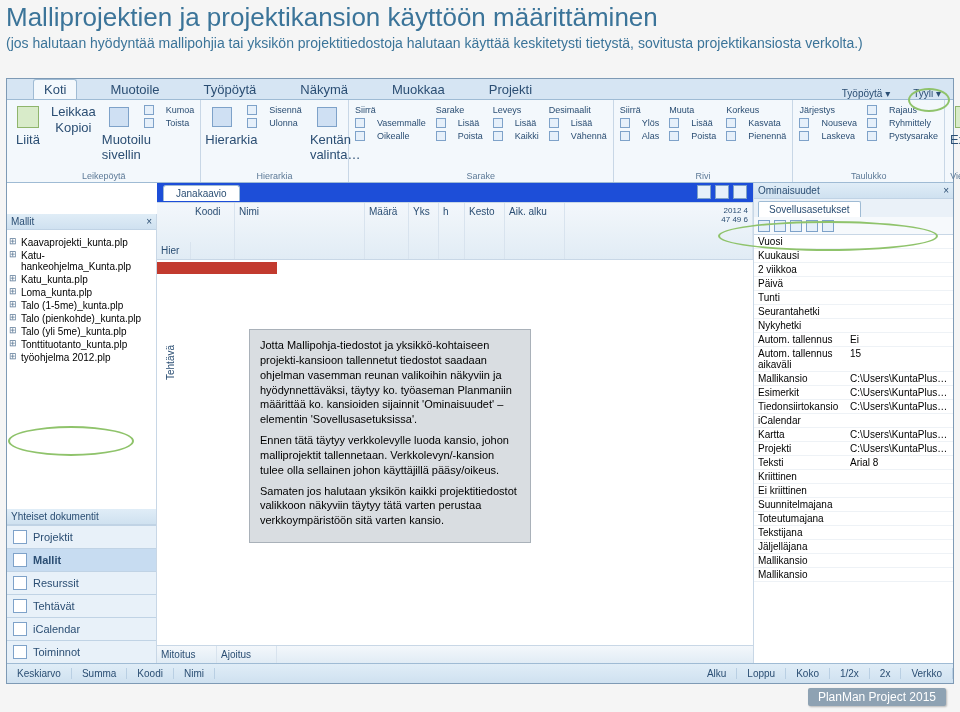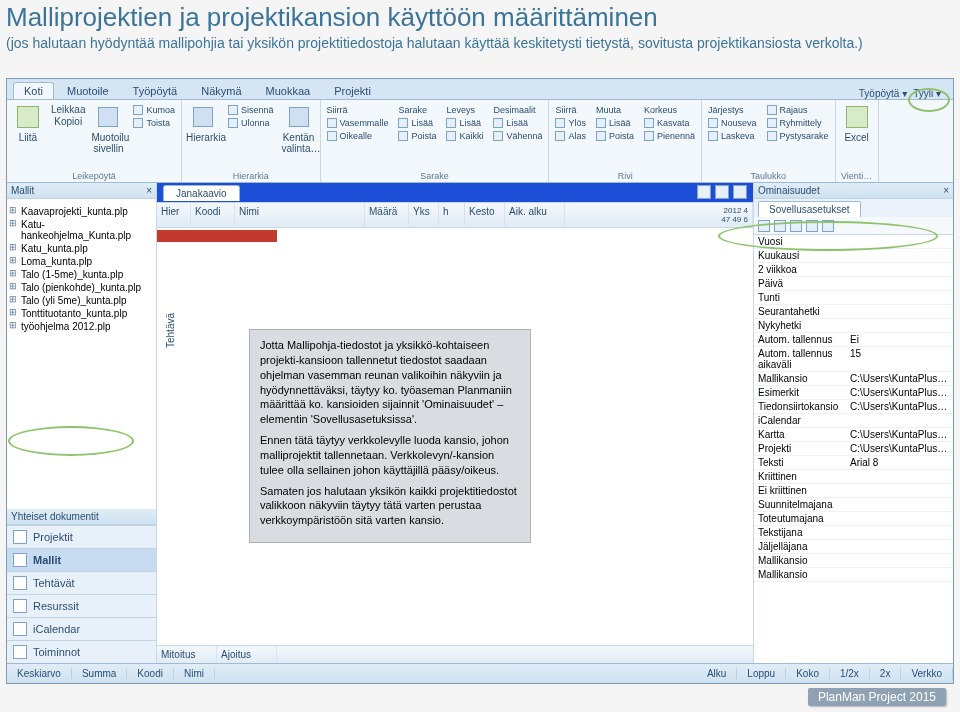--- a/index.html
+++ b/index.html
@@ -7,38 +7,38 @@
 
 .page-title { color: #3b7499; font-size: 26px; font-weight: 400; padding: 2px 6px; }
 .page-sub { color: #3b7499; font-size: 14px; padding: 0 6px 4px; line-height: 1.25; }
 
 .app { position: absolute; left: 6px; right: 6px; top: 78px; bottom: 28px; border: 1px solid #7e9ab5; background: #d6e5f3; display: flex; flex-direction: column; }
 .titlebar { background: linear-gradient(#cfe1f3,#b8d1eb); height: 18px; display:flex; align-items:center; justify-content:center; color:#2b4e73; font-size:10px; position:relative; }
 .titlebar .wbtns { position:absolute; right:4px; top:2px; display:flex; gap:2px; }
 .wbtn { width:18px; height:12px; border:1px solid #7e9ab5; background:#e8f1fa; }
 
 .ribbon-tabs { height:20px; display:flex; align-items:flex-end; gap:2px; padding:0 6px; background:#d6e5f3; }
-.ribbon-tab { padding:2px 10px; font-size:11px; color:#2b4e73; border:1px solid transparent; border-bottom:none; border-radius:3px 3px 0 0; }
+.ribbon-tab { padding:2px 10px; font-size:13px; color:#2b4e73; border:1px solid transparent; border-bottom:none; border-radius:3px 3px 0 0;margin-left:20px; }
 .ribbon-tab.active { background:#f3f8fc; border-color:#9fbbd4; }
-.tab-right { margin-left:auto; display:flex; gap:6px; color:#2b4e73; font-size:10px; align-items:center; padding-right:6px; }
+.tab-right { margin-left:auto; display:flex; gap:23px; color:#2b4e73; font-size:10px; align-items:center; padding-right:6px; }
 
 .ribbon { background:#f3f8fc; border-top:1px solid #9fbbd4; border-bottom:1px solid #9fbbd4; height:84px; display:flex; }
 .rgroup { border-right:1px solid #c8d7e6; padding:2px 4px 0; display:flex; flex-direction:column; }
 .rgroup .row1 { display:flex; gap:6px; }
-.rbtn-large { width:34px; text-align:center; font-size:10px; color:#2b4e73; }
+.rbtn-large { width:34px; text-align:center; font-size:13px; color:#2b4e73; }
 .rbtn-large .ico { height:30px; display:flex; align-items:center; justify-content:center; }
 .ico-box { width:22px; height:22px; background:#d8ebc9; border:1px solid #8fb56c; }
 .ico-box2 { width:20px; height:20px; background:#cfe0f3; border:1px solid #7ea2c9; }
-.rbtn-small { display:flex; align-items:center; gap:3px; font-size:9px; color:#2b4e73; padding:1px 2px; white-space:nowrap; }
+.rbtn-small { display:flex; align-items:center; gap:12px; font-size:9px; color:#2b4e73; padding:1px 2px; white-space:nowrap; }
 .rbtn-small .dot { width:10px; height:10px; border:1px solid #7ea2c9; background:#e6f0fa; }
 .rgroup .col { display:flex; flex-direction:column; gap:1px; padding-top:2px; }
 .rgroup-title { font-size:9px; color:#5d7a97; text-align:center; margin-top:auto; padding:1px 0; }
 
 .workarea { flex:1; display:flex; background:#fff; }
-.leftcol { width:150px; border-right:1px solid #c8d7e6; display:flex; flex-direction:column; background:#eaf1f8; }
+.leftcol { width:150px; border-right:1px solid #c8d7e6; display:flex; flex-direction:column; background:#eaf1f8;margin-top:31px; }
 .pane-hdr { background:linear-gradient(#e0edf7,#cfe1f0); padding:2px 4px; font-size:10px; color:#2b4e73; border-bottom:1px solid #c0d3e5; display:flex; justify-content:space-between; }
 .pane-hdr .x { color:#2b4e73; }
 .tree { flex:0 0 auto; background:#fff; padding:6px 0; font-size:10px; color:#000; }
 .tree-item { padding:1px 4px 1px 14px; position:relative; }
 .tree-item::before { content:"⊞"; position:absolute; left:2px; top:0; color:#5d7a97; font-size:9px; }
 .nav-sections { margin-top:auto; }
 .nav-item { display:flex; align-items:center; gap:6px; padding:4px 6px; border-top:1px solid #c0d3e5; background:#e8f1f9; color:#2b4e73; font-size:11px; }
 .nav-item.sel { background:#c7dcf1; font-weight:600; }
 .nav-item .ni-ico { width:14px; height:14px; border:1px solid #7ea2c9; background:#fff; }
 
@@ -333,25 +333,25 @@
           <div class="nav-item">
             <span class="ni-ico"></span>
             <span>Projektit</span>
           </div>
           <div class="nav-item sel">
             <span class="ni-ico"></span>
             <span>Mallit</span>
           </div>
           <div class="nav-item">
             <span class="ni-ico"></span>
-            <span>Tehtävät</span>
+            <span>Resurssit</span>
           </div>
           <div class="nav-item">
             <span class="ni-ico"></span>
-            <span>Resurssit</span>
+            <span>Tehtävät</span>
           </div>
           <div class="nav-item">
             <span class="ni-ico"></span>
             <span>iCalendar</span>
           </div>
           <div class="nav-item">
             <span class="ni-ico"></span>
             <span>Toiminnot</span>
           </div>
         </div>
@@ -360,21 +360,21 @@
     <div class="centercol">
       <div class="center-top">
         <div class="tabchip">Janakaavio</div>
         <div class="tool-row">
           <div class="tb"></div>
           <div class="tb"></div>
           <div class="tb"></div>
         </div>
       </div>
       <div class="grid-hdr" id="ghdr">
-          <div class="gh" style="width: 34px;">Hier</div>
+          <div class="gh" style="width: 34px; margin-top: 39px;">Hier</div>
           <div class="gh" style="width: 44px;">Koodi</div>
           <div class="gh" style="width: 130px;">Nimi</div>
           <div class="gh" style="width: 44px;">Määrä</div>
           <div class="gh" style="width: 30px;">Yks</div>
           <div class="gh" style="width: 26px;">h</div>
           <div class="gh" style="width: 40px;">Kesto</div>
           <div class="gh" style="width: 60px;">Aik. alku</div>
           <div class="gh" style="flex: 1 1 0%;">
             <div style="text-align:right;font-size:8px;line-auto">2012 4</div>
             <div style="text-align:right;font-size:8px">47 49 6</div>

